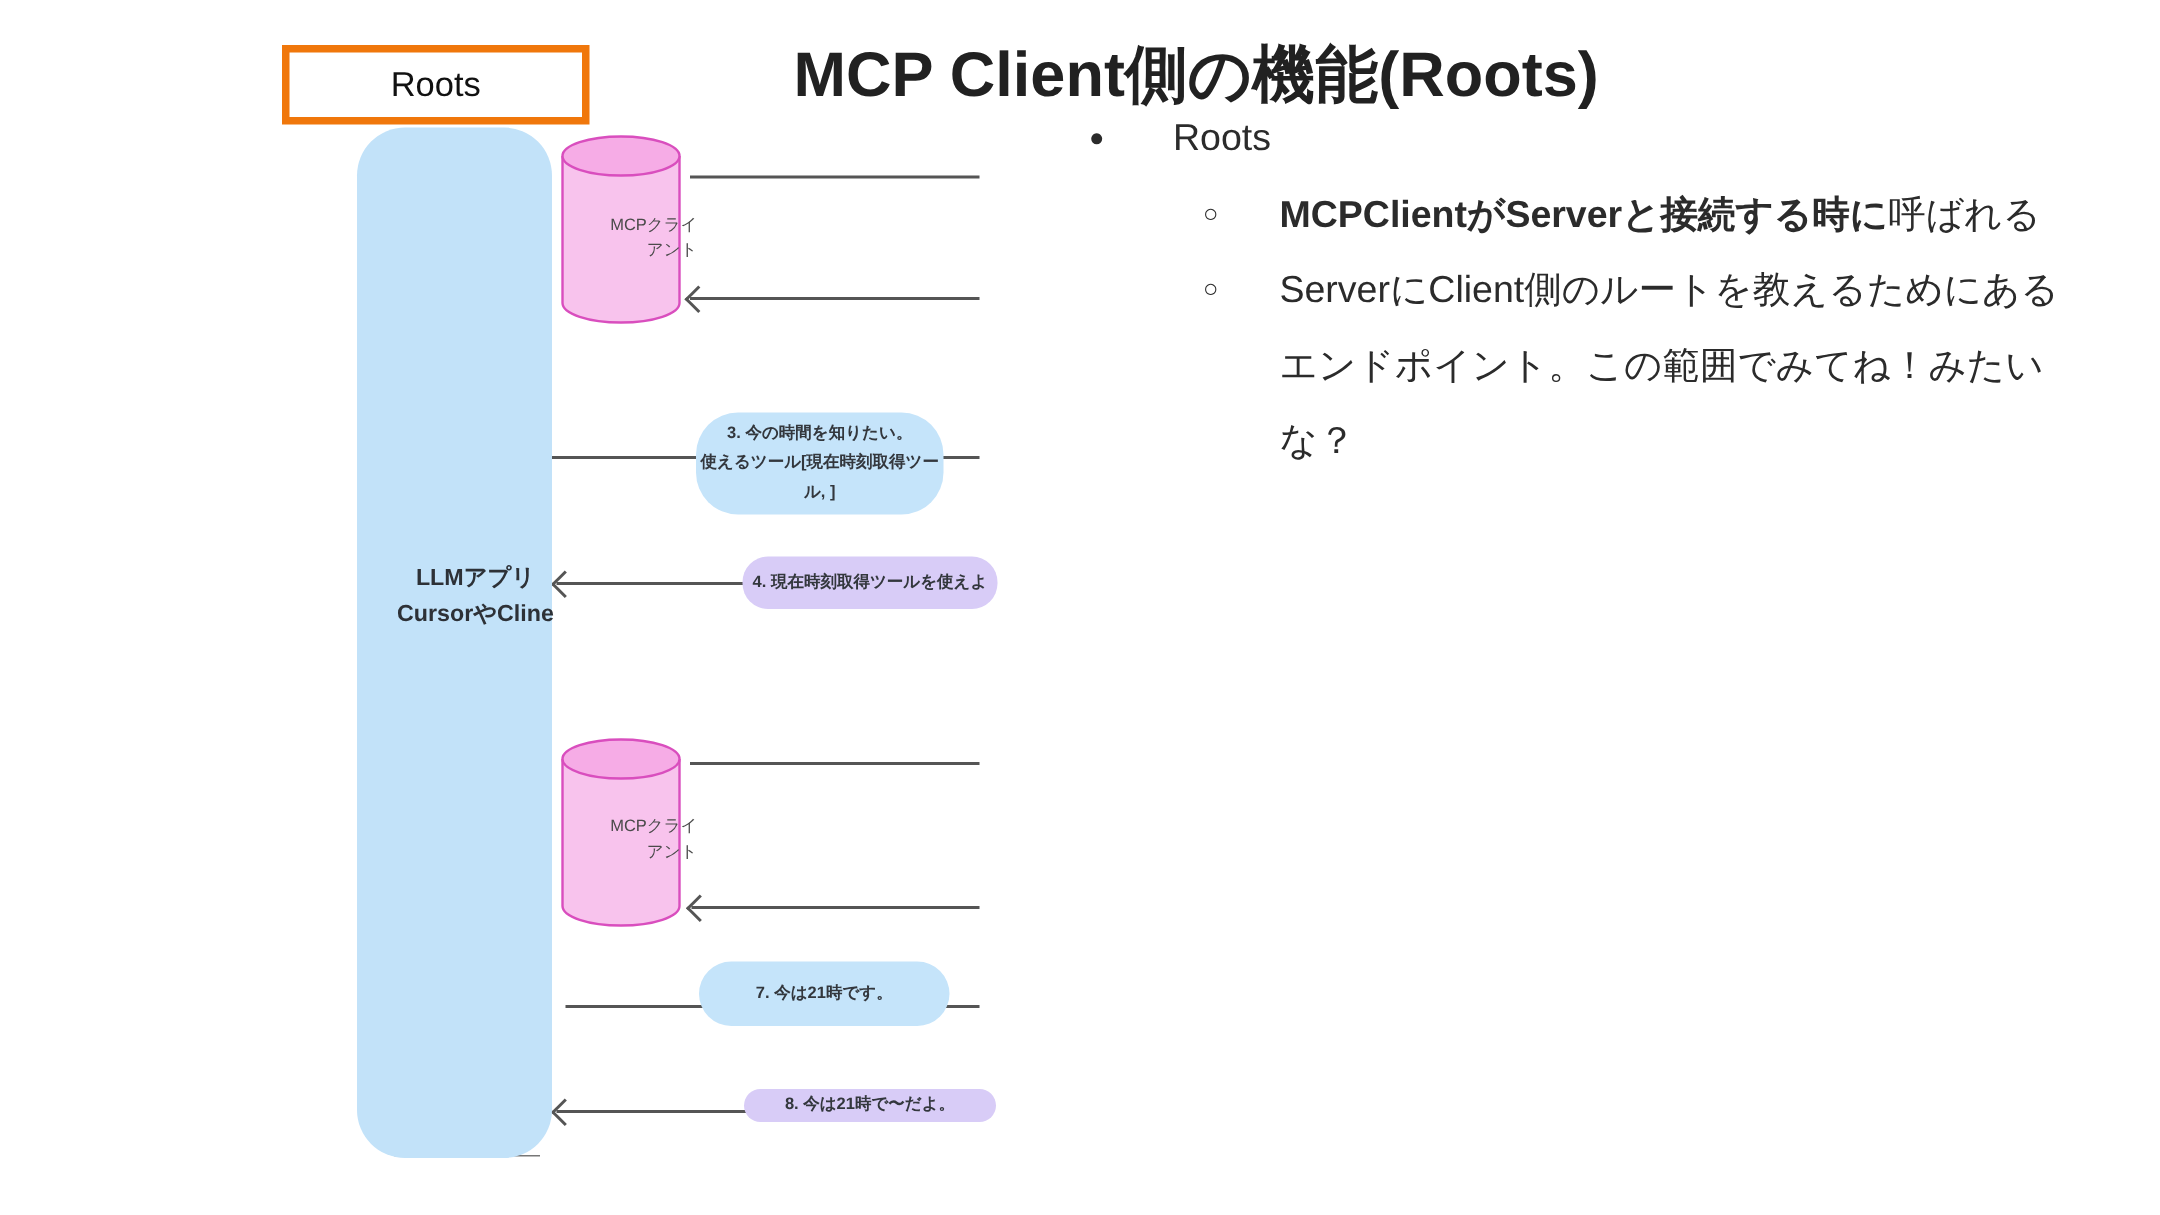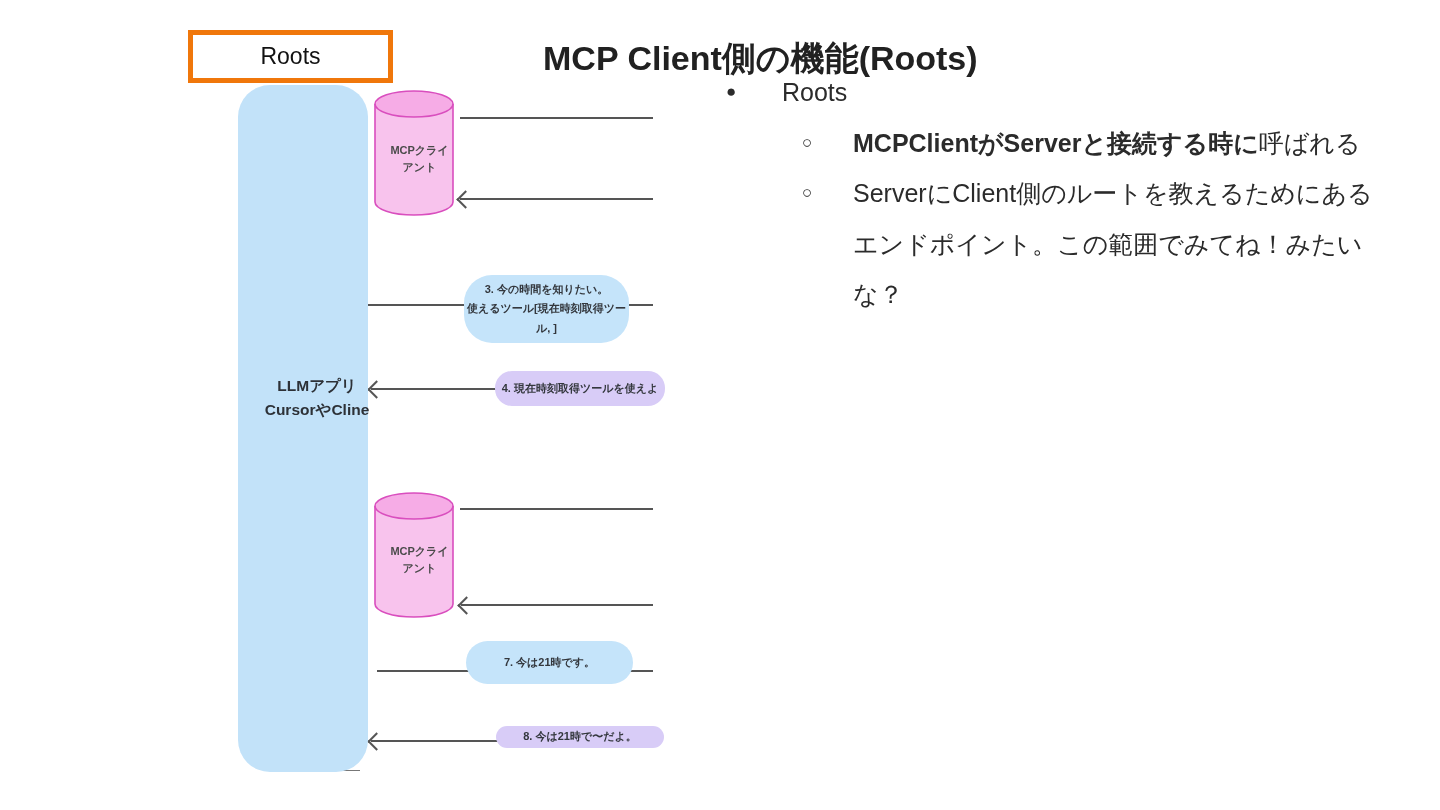--- a/index.html
+++ b/index.html
@@ -2,44 +2,44 @@
 <html><head>
 <meta charset="utf-8">
 <style>
   html,body{margin:0;padding:0;background:#fff;}
   .slide{
     position:relative;width:1440px;height:810px;background:#ffffff;overflow:hidden;
     font-family:"Liberation Sans","DejaVu Sans",sans-serif;color:#2b2b2b;
   }
   
   .title{
-    position:absolute;left:525px;top:18px;margin:18px;
-    font-size:34px;font-weight:bold;color:#212121;white-space:nowrap;
+    position:absolute;left:525px;top:18px;margin:4px;
+    font-size:42px;font-weight:bold;color:#212121;white-space:nowrap;
   }
   
   .roots-box{
     position:absolute;left:188px;top:30px;width:205px;height:53px;box-sizing:border-box;
     background:#ffffff;border:5px solid #F0770B;z-index:5;
     display:flex;align-items:center;justify-content:center;
   }
   .roots-box span{font-size:23px;color:#111;}
   
   .llm-rect{
     position:absolute;left:238px;top:85px;width:130px;height:687px;
     background:#C2E2F9;border-radius:32px;z-index:2;
   }
   .llm-label{
     position:absolute;left:238px;top:374px;width:158px;z-index:3;
     text-align:center;font-size:15.5px;font-weight:600;color:#2d3137;line-height:1.55;
   }
   
   .cyl{position:absolute;width:80px;height:126px;z-index:3;}
   .cyl-label{
-    position:absolute;width:91px;z-index:4;text-align:center;
-    font-size:11px;color:#4a4a4a;line-height:1.5;font-weight:700;
+    position:absolute;width:91px;z-index:4;text-align:right;
+    font-size:11px;color:#4a4a4a;line-height:1.5;font-weight:400;
   }
   
   .mline{position:absolute;height:2px;background:#555;z-index:1;}
   .arrowhead{
     position:absolute;width:11px;height:11px;z-index:1;
     border-left:2px solid #555;border-bottom:2px solid #555;transform:rotate(45deg);
   }
   .baseline-seg{position:absolute;height:1px;background:#777;z-index:1;}
   
   .bubble{

